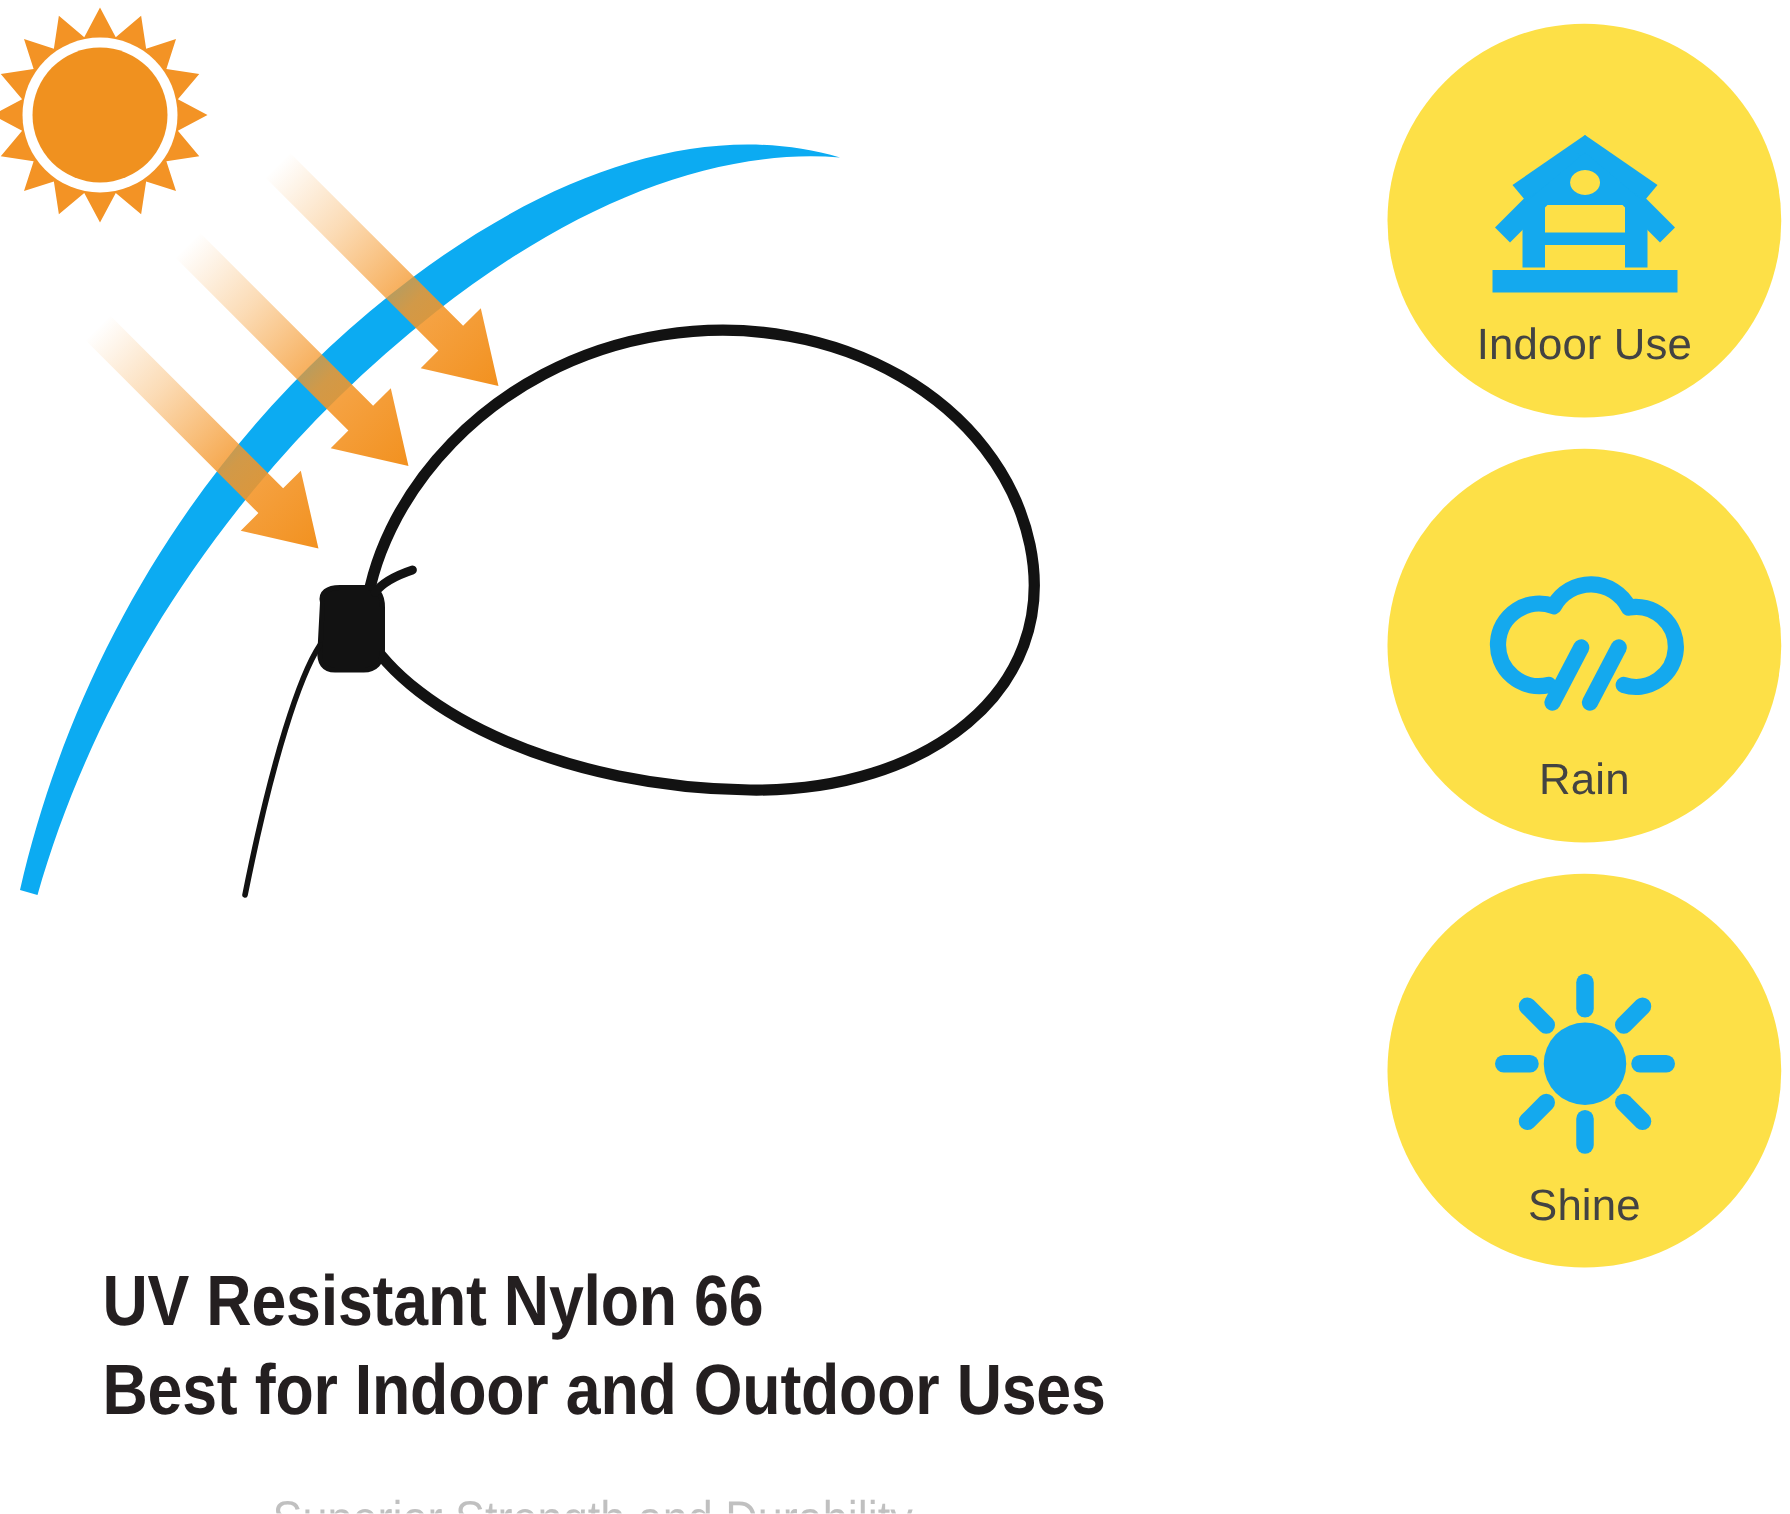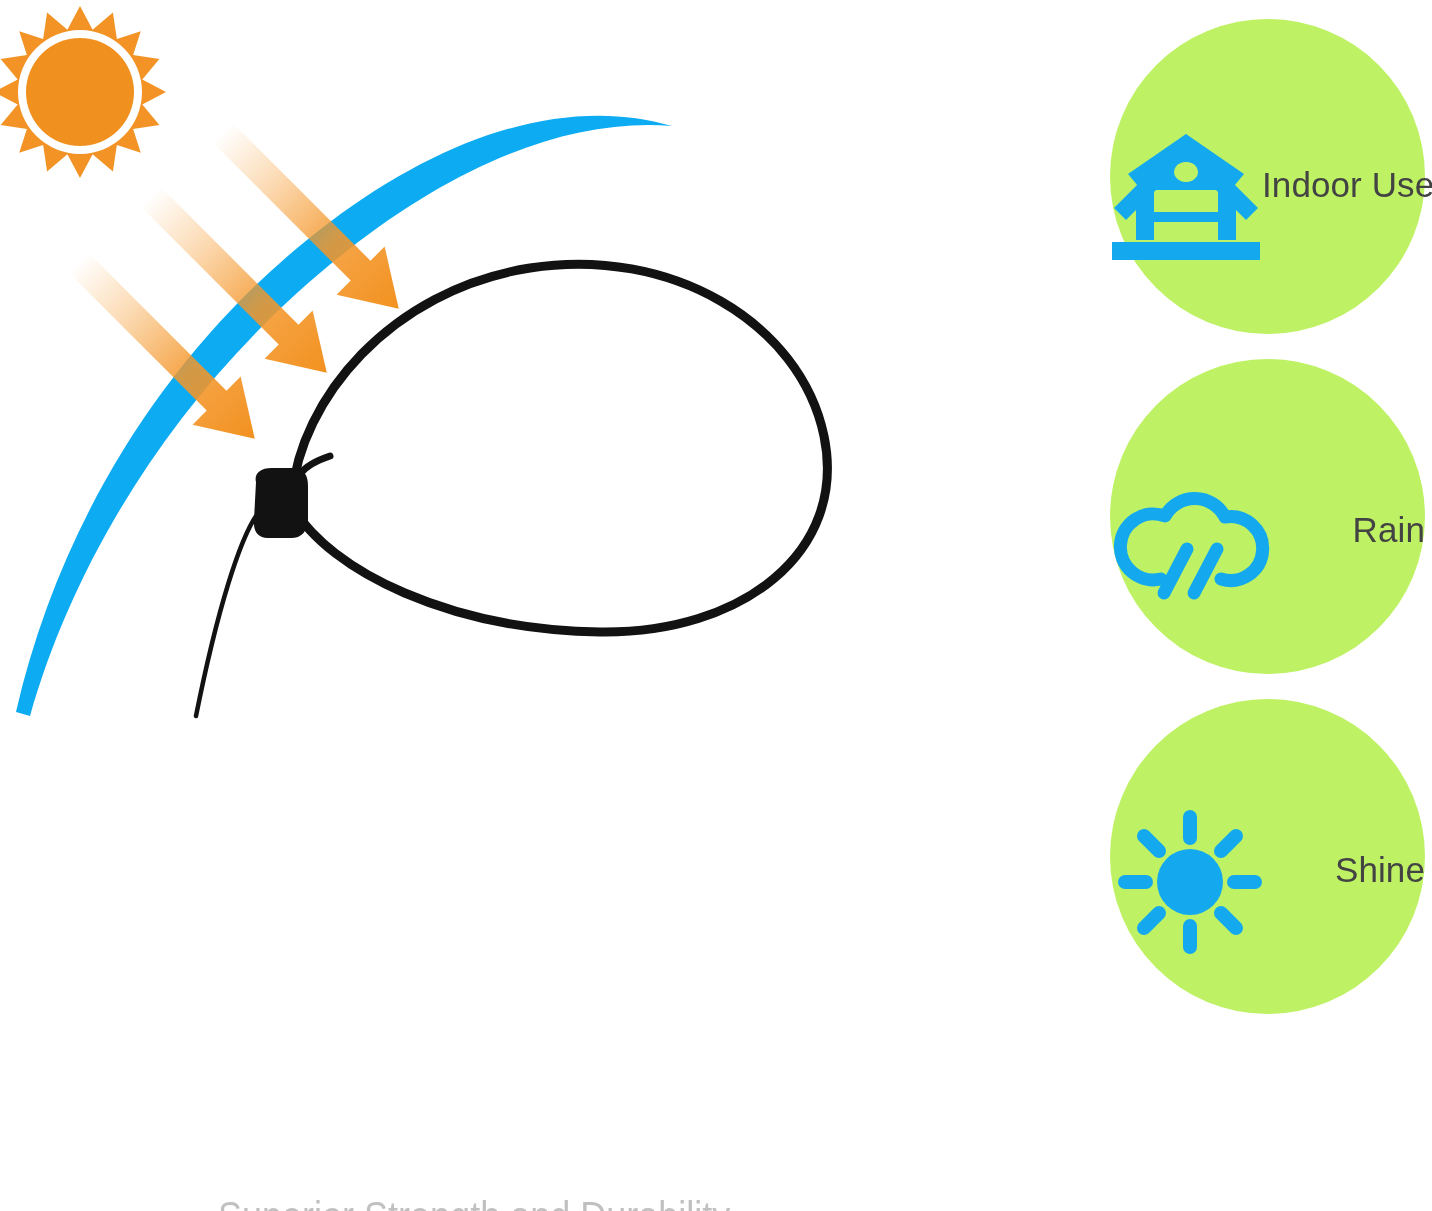--- a/index.html
+++ b/index.html
@@ -41,25 +41,25 @@
     top: 0;
     width: 322px;
     height: 1020px;
   }
   .badge {
     position: absolute;
     left: 0;
     width: 315px;
     height: 315px;
     border-radius: 50%;
-    background: #bef264;
+    background: #fde047;
     display: flex;
-    flex-direction: row;
+    flex-direction: column;
     align-items: center;
-    justify-content: space-between;
+    justify-content: center;
   }
   .badge-1 { top: 19px; }
   .badge-2 { top: 359px; }
   .badge-3 { top: 699px; }
 
   .badge-icon {
     margin-top: 42px;
     width: 160px;
     height: 140px;
     display: flex;
@@ -269,18 +269,22 @@
             <path d="M 78 74 L 55 118"></path>
             <path d="M 108 74 L 85 118"></path>
           </g>
         </svg>
       </div>
       <div class="badge-label">Rain</div>
     </div>
 
   </div>
 
+  <div id="headline">
+    <div class="headline-line">UV Resistant Nylon 66</div>
+    <div class="headline-line">Best for Indoor and Outdoor Uses</div>
+  </div>
 
   <div id="clipped-line">
     <div class="clip-text">Superior Strength and Durability</div>
   </div>
 
 </div>
 
 </body></html>

